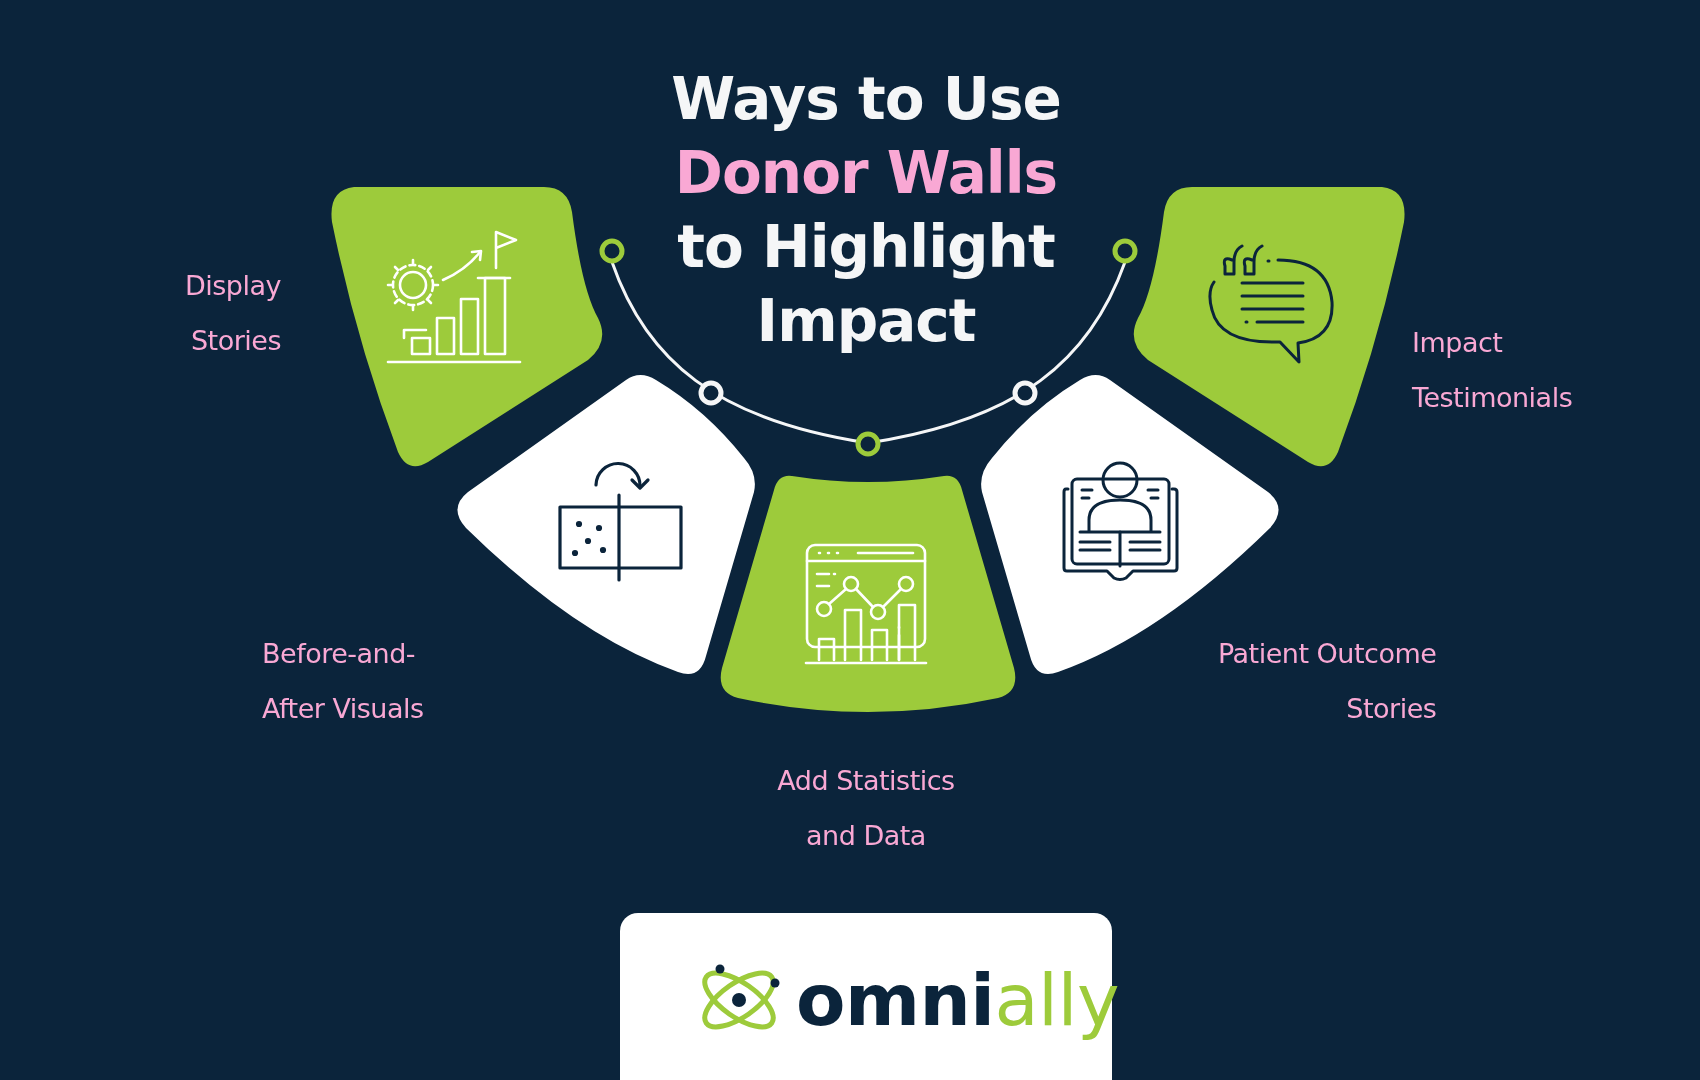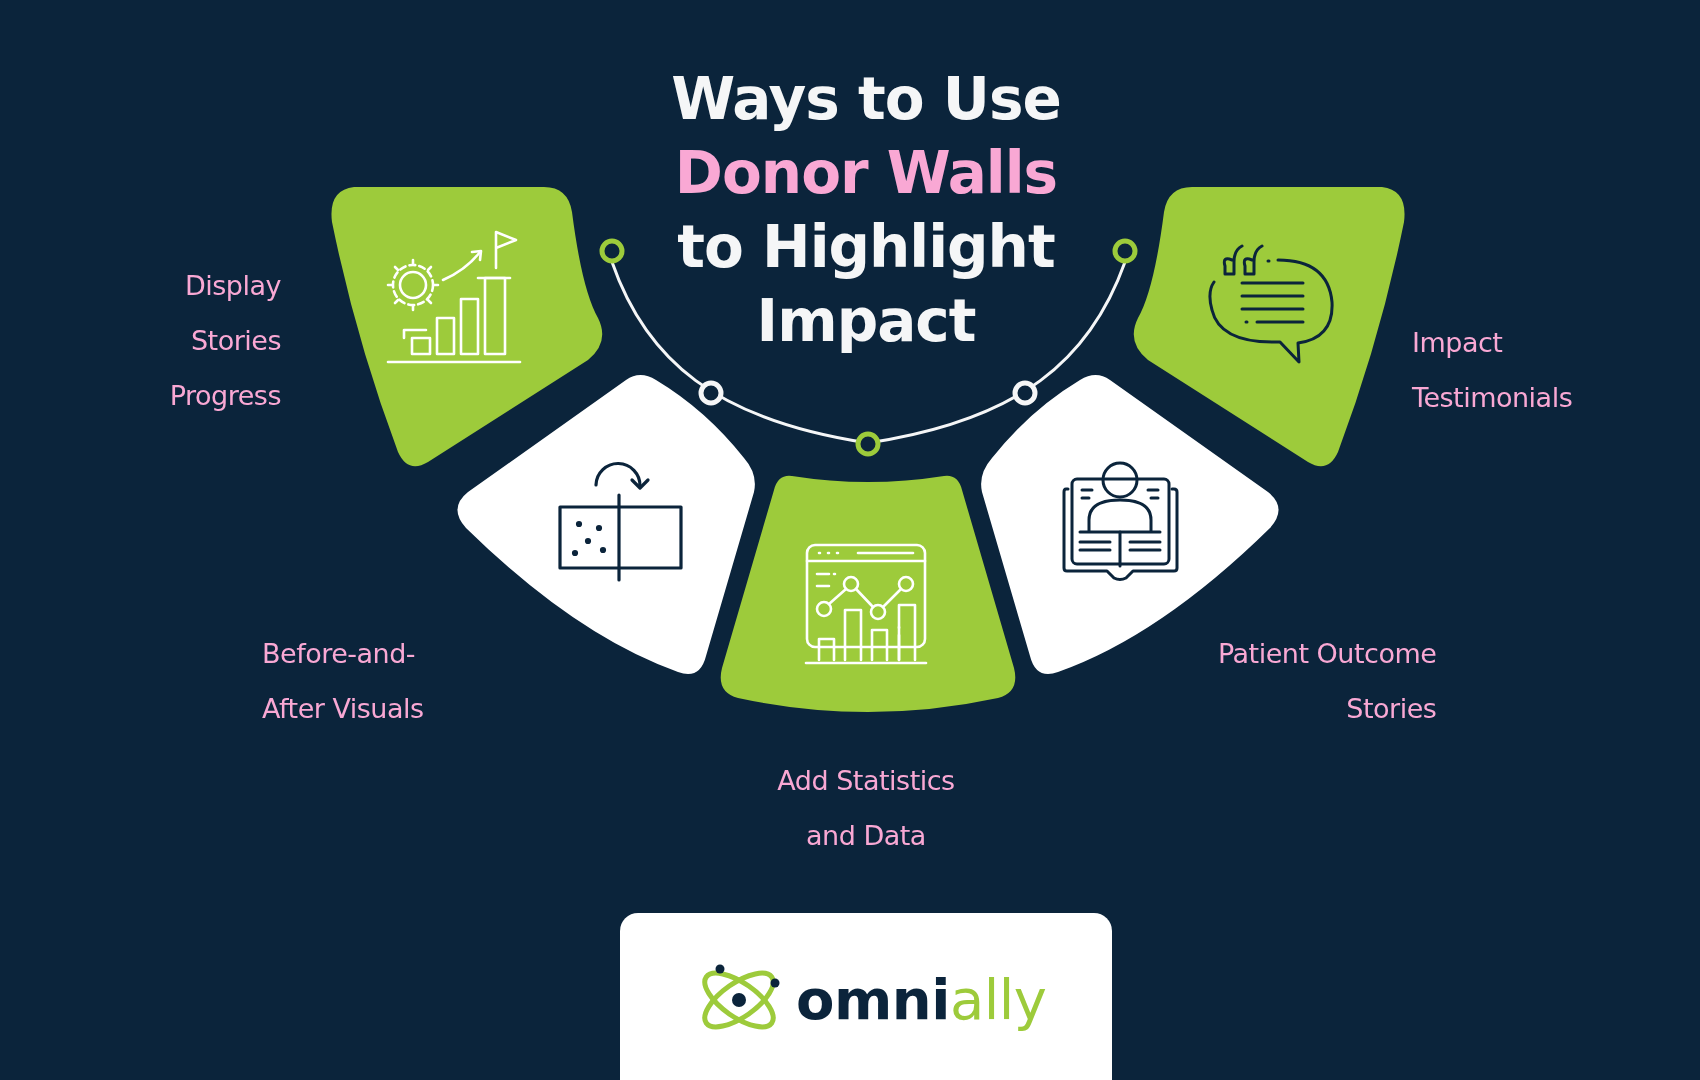--- a/index.html
+++ b/index.html
@@ -30,21 +30,21 @@
   .label-patient { left: 1202px; top: 626px; text-align: right; }
   .label-staff { left: 1396px; top: 315px; text-align: left; }
   .logo-card {
     position: absolute; left: 604px; top: 913px; width: 492px; height: 180px;
     background: #FFFFFF; border-radius: 18px 18px 0 0;
   }
   .logo {
     position: absolute; left: 76px; top: 50px; display: flex; align-items: center;
   }
   .logo-word {
-    font-size: 56px; line-height: 60px; letter-spacing: -0.5px;
+    font-size: 72px; line-height: 60px; letter-spacing: -0.5px;
     font-family: "DejaVu Sans", sans-serif; margin-left: 14px;
   }
   .logo-omni { color: #0B243B; font-weight: 700; }
   .logo-ally { color: #9DCB3B; font-weight: 400; }
 </style>
 </head>
 <body>
 
 <div class="stage">
 
@@ -139,21 +139,20 @@
   <div class="title">
     <span class="line">Ways to Use</span>
     <span class="line accent">Donor Walls</span>
     <span class="line">to Highlight</span>
     <span class="line">Impact</span>
   </div>
 
   <div class="label label-progress">
     <span>Display</span>
     <span>Stories</span>
-    <span>Progress</span>
   </div>
 
   <div class="label label-before">
     <span>Before-and-</span>
     <span>After Visuals</span>
   </div>
 
   <div class="label label-stats">
     <span>Add Statistics</span>
     <span>and Data</span>

